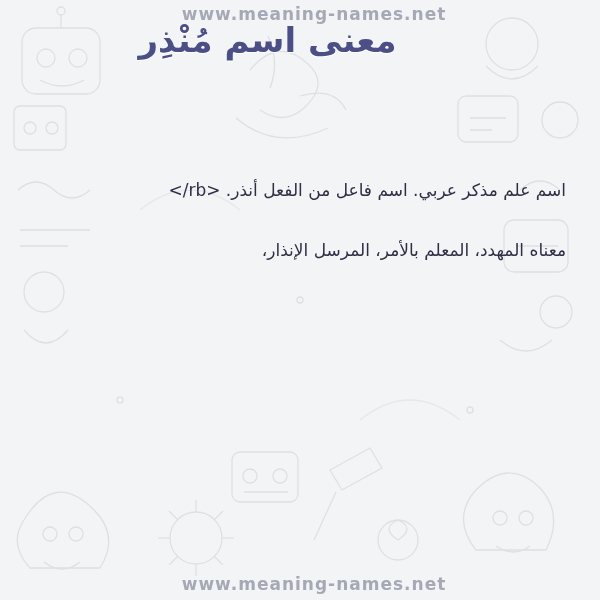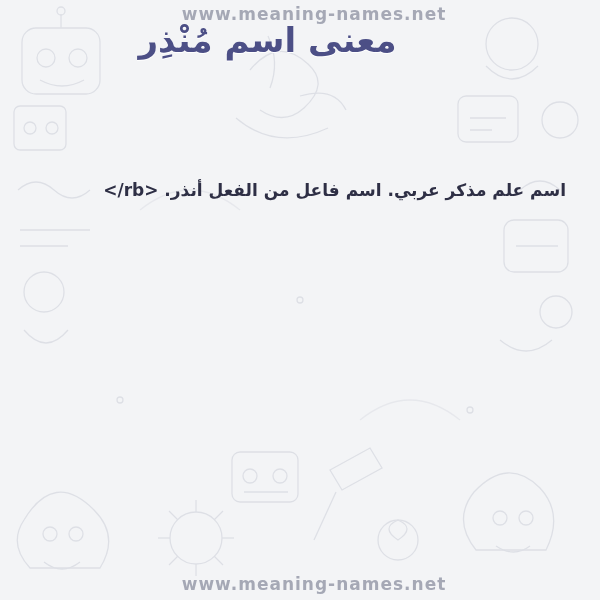--- a/index.html
+++ b/index.html
@@ -67,21 +67,20 @@
     direction: rtl;
     text-align: right;
     font-family: "DejaVu Sans", sans-serif;
     font-size: 17px;
     line-height: 60px;
     color: #2e2f45;
   }
   .body-text .line {
     white-space: nowrap;
     overflow: hidden;
-    font-weight: bold;
   }
 </style>
 </head>
 <body>
 
 <div id="page">
 
   <div class="bg-doodles">
     <svg viewBox="0 0 600 600" xmlns="http://www.w3.org/2000/svg">
       <g fill="none" stroke="#c9ccd6" stroke-width="1.3">
@@ -161,17 +160,18 @@
       </g>
     </svg>
   </div>
 
   <div class="watermark top">www.meaning-names.net</div>
 
   <div class="title">معنى اسم مُنْذِر</div>
 
   <div class="body-text">
     <div class="line">اسم علم مذكر عربي. اسم فاعل من الفعل أنذر. &lt;rb/&gt;</div>
+    <div class="line">معناه المهدد، المعلم بالأمر، المرسل الإنذار،</div>
   </div>
 
   <div class="watermark bottom">www.meaning-names.net</div>
 
 </div>
 
 </body></html>

